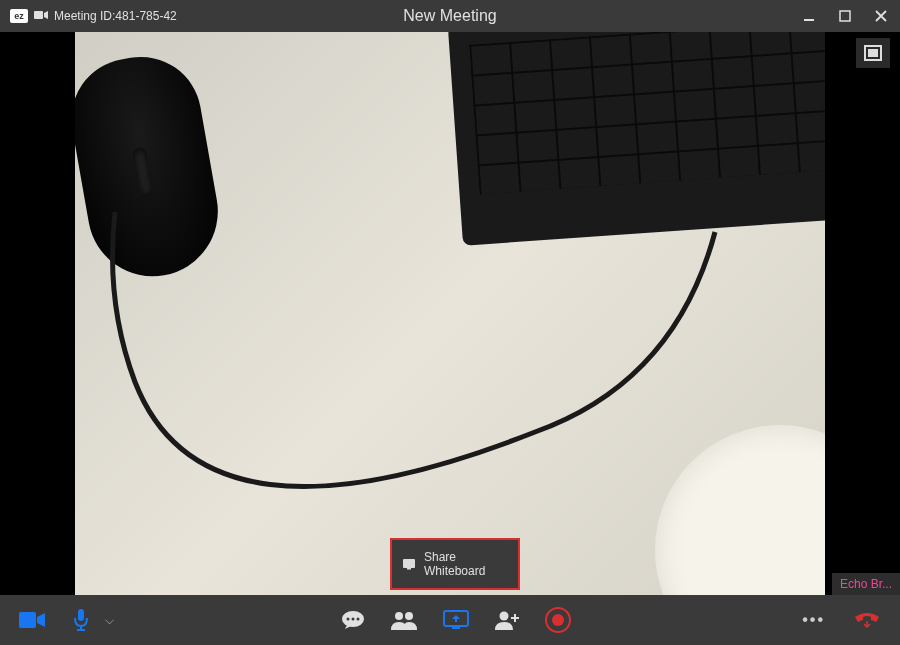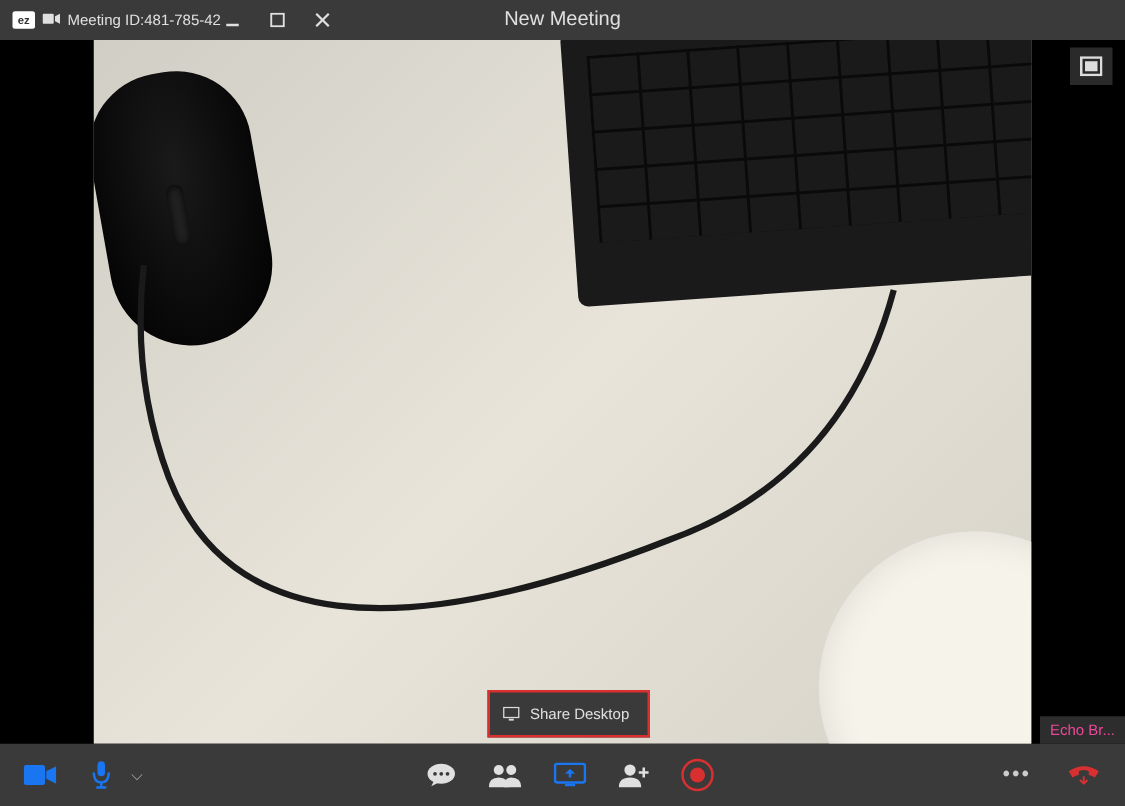--- a/index.html
+++ b/index.html
@@ -13,20 +13,21 @@
       background: #000;
       font-family: Arial, sans-serif;
       overflow: hidden;
       position: relative;
     }
     .titlebar {
       height: 32px;
       background: #3a3a3a;
       display: flex;
       align-items: center;
+      justify-content: space-between;
       padding: 0 10px;
       color: #e0e0e0;
       font-size: 12px;
     }
     .titlebar-left {
       display: flex;
       align-items: center;
       gap: 6px;
     }
     .app-logo {
@@ -287,25 +288,25 @@
       <rect x="4" y="4" width="10" height="8" fill="currentColor"></rect>
     </svg>
 </div>
 
 <div class="user-label">Echo Br...</div>
 
 <div class="share-menu">
   <div class="share-menu-item">
     <span class="share-item-icon">
       <svg width="14" height="12" viewBox="0 0 14 12">
-          <rect x="1" y="1" width="12" height="8" fill="none" stroke="#ddd" stroke-width="1"></rect>
+          <rect x="1" y="1" width="12" height="9" fill="#ddd" rx="1"></rect>
           <rect x="5" y="10" width="4" height="1.5" fill="#ddd"></rect>
         </svg>
     </span>
-    <span>Share Desktop</span>
+    <span>Share Whiteboard</span>
   </div>
 </div>
 
 <div class="bottom-toolbar">
   <div class="toolbar-left">
     <div class="tb-btn blue">
       <svg width="26" height="18" viewBox="0 0 26 18">
           <rect x="0" y="1" width="17" height="16" rx="2" fill="currentColor"></rect>
           <path d="M18 6 L26 2 L26 16 L18 12 Z" fill="currentColor"></path>
         </svg>

